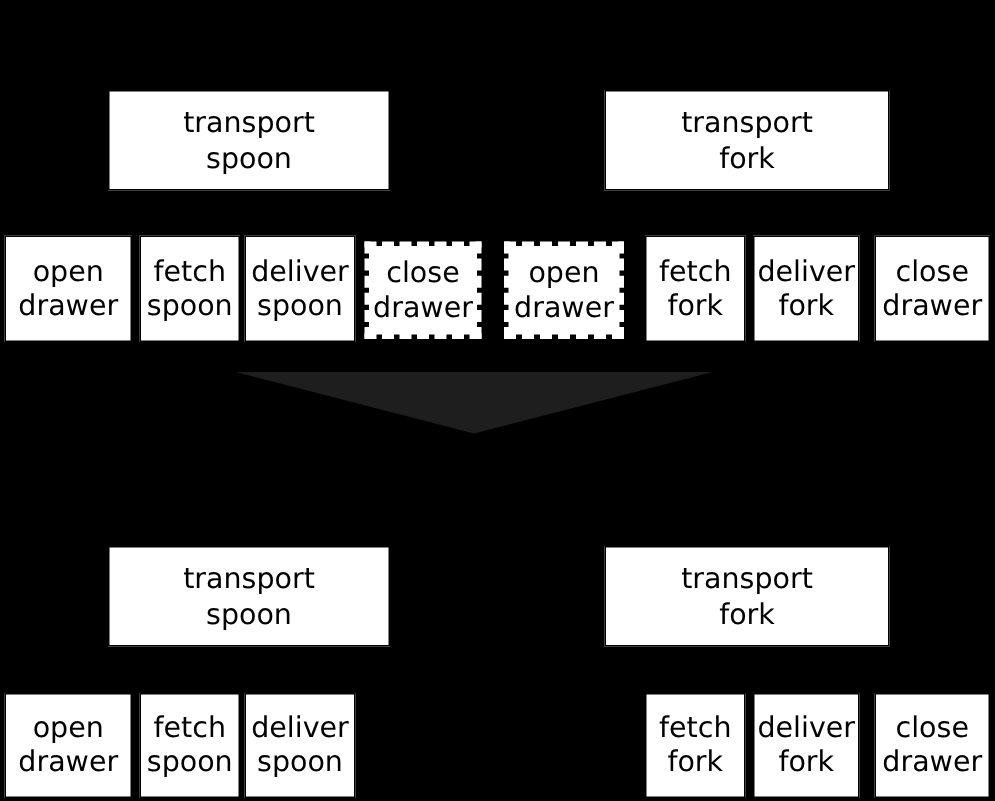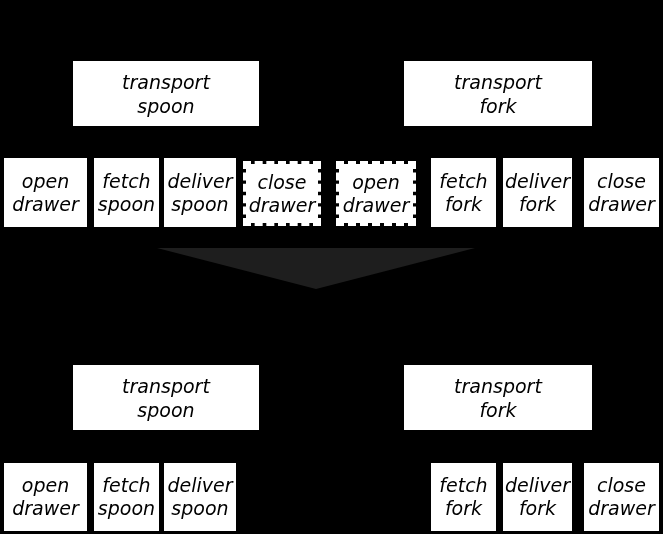--- a/index.html
+++ b/index.html
@@ -7,21 +7,20 @@
     padding: 0;
     background: #000000;
   }
   #canvas {
     position: relative;
     width: 663px;
     height: 534px;
     background: #000000;
     overflow: hidden;
     font-family: "DejaVu Sans", "Liberation Sans", sans-serif;
-    font-style: italic;
   }
   .node {
     position: absolute;
     background: #ffffff;
     color: #000000;
     border: 1px solid #000000;
     box-sizing: border-box;
     display: flex;
     align-items: center;
     justify-content: center;

